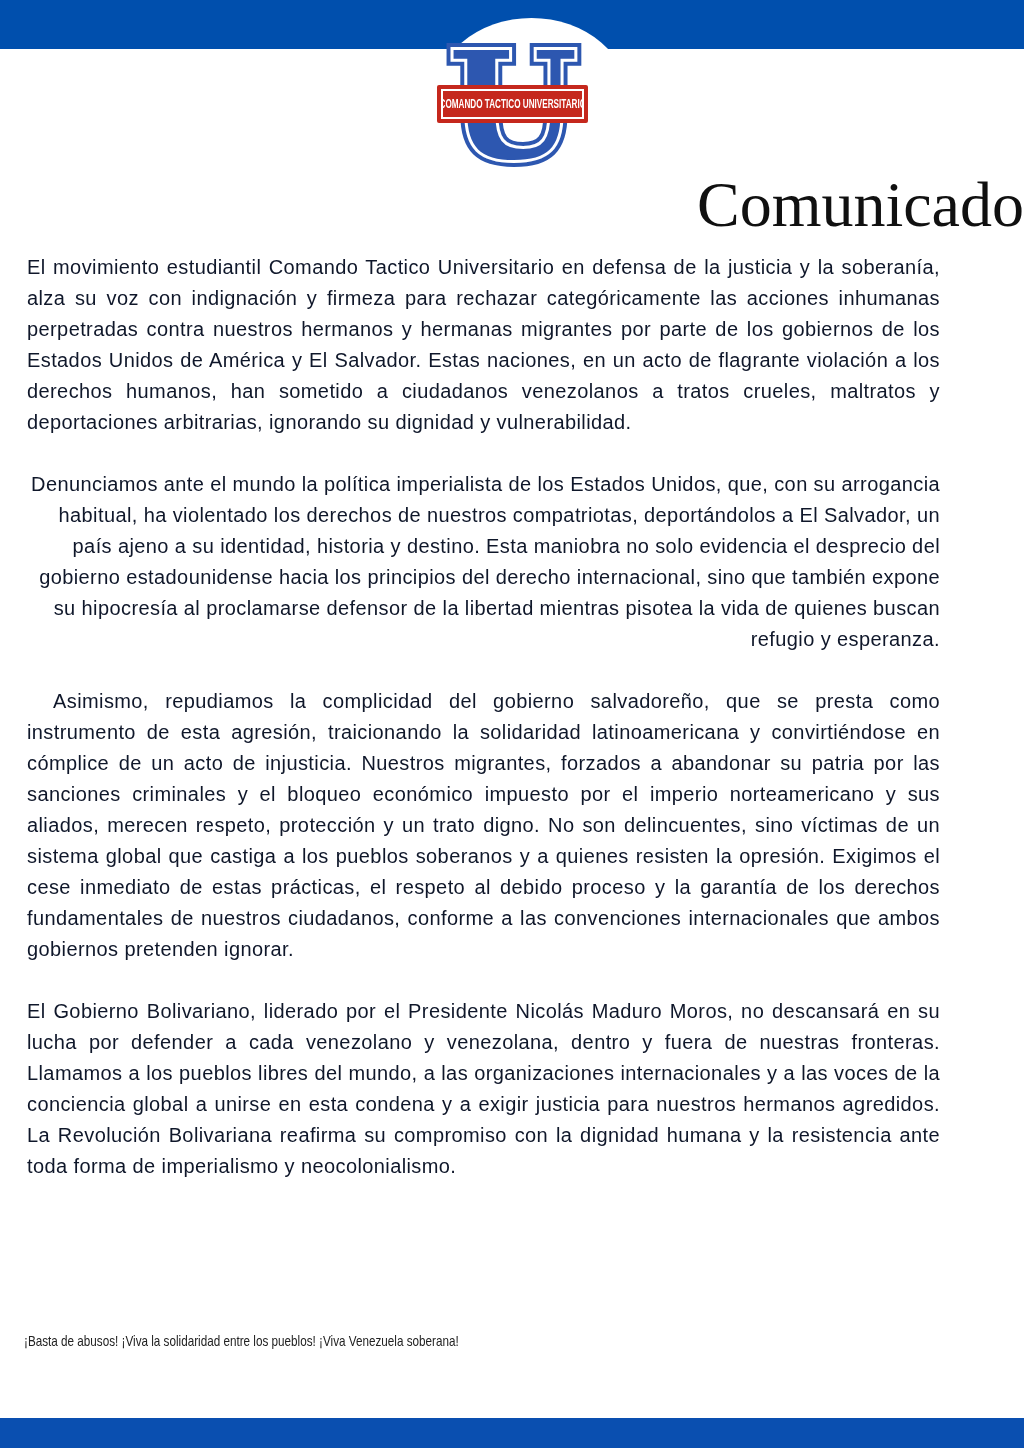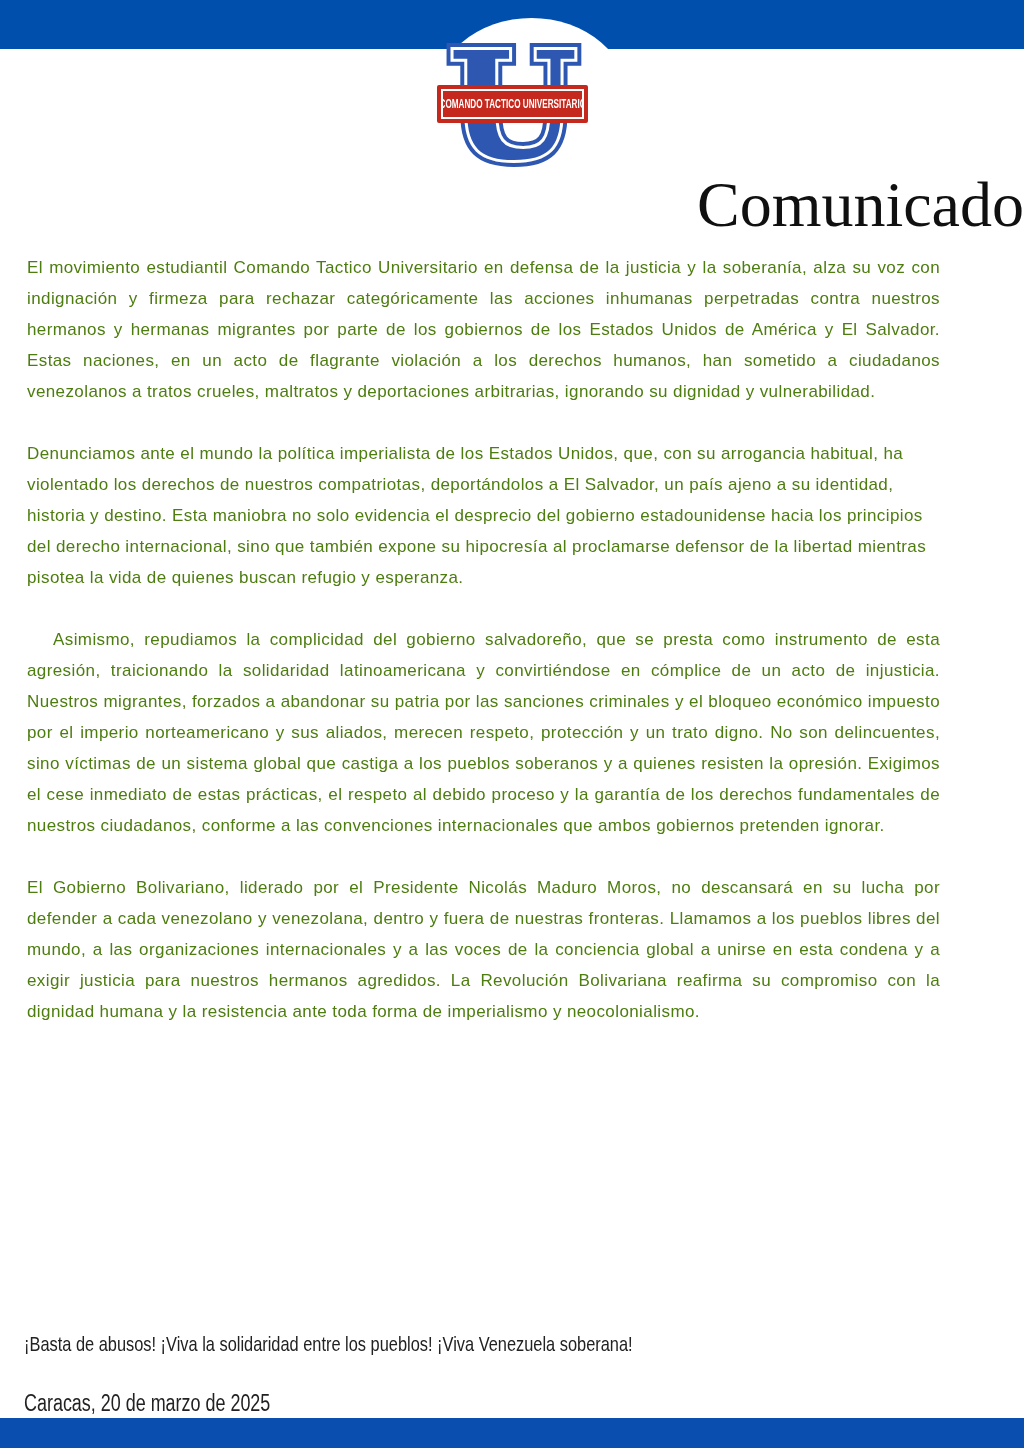--- a/index.html
+++ b/index.html
@@ -65,36 +65,36 @@
     font-family: "Liberation Serif", serif;
     font-size: 64px;
     line-height: 66px;
     color: #101010;
   }
 
   
   .body-text {
     position: absolute; left: 27px; top: 252px;
     width: 913px;
-    color: #4d7c0f;
-    font-size: 17px;
+    color: #0f172a;
+    font-size: 20px;
     line-height: 31px;
     letter-spacing: 0.4px;
   }
   .body-text p { margin: 0 0 31px 0; }
   .p-justify { text-align: justify; }
-  .p-right   { }
+  .p-right   { text-align: right; }
   .p-indent  { text-indent: 26px; }
 
   
   .slogan {
     position: absolute; left: 24px; top: 1332px;
     width: 990px;
     color: #222222;
-    font-size: 21px;
+    font-size: 15px;
     white-space: nowrap;
   }
   .dateline {
     position: absolute; left: 24px; top: 1390px;
     width: 990px;
     color: #222222;
     font-size: 23px;
     white-space: nowrap;
   }
   .condensed {
@@ -129,19 +129,16 @@
     <p class="p-justify">El movimiento estudiantil Comando Tactico Universitario en defensa de la justicia y la soberanía, alza su voz con indignación y firmeza para rechazar categóricamente las acciones inhumanas perpetradas contra nuestros hermanos y hermanas migrantes por parte de los gobiernos de los Estados Unidos de América y El Salvador. Estas naciones, en un acto de flagrante violación a los derechos humanos, han sometido a ciudadanos venezolanos a tratos crueles, maltratos y deportaciones arbitrarias, ignorando su dignidad y vulnerabilidad.</p>
     <p class="p-right">Denunciamos ante el mundo la política imperialista de los Estados Unidos, que, con su arrogancia habitual, ha violentado los derechos de nuestros compatriotas, deportándolos a El Salvador, un país ajeno a su identidad, historia y destino. Esta maniobra no solo evidencia el desprecio del gobierno estadounidense hacia los principios del derecho internacional, sino que también expone su hipocresía al proclamarse defensor de la libertad mientras pisotea la vida de quienes buscan refugio y esperanza.</p>
     <p class="p-justify p-indent">Asimismo, repudiamos la complicidad del gobierno salvadoreño, que se presta como instrumento de esta agresión, traicionando la solidaridad latinoamericana y convirtiéndose en cómplice de un acto de injusticia. Nuestros migrantes, forzados a abandonar su patria por las sanciones criminales y el bloqueo económico impuesto por el imperio norteamericano y sus aliados, merecen respeto, protección y un trato digno. No son delincuentes, sino víctimas de un sistema global que castiga a los pueblos soberanos y a quienes resisten la opresión. Exigimos el cese inmediato de estas prácticas, el respeto al debido proceso y la garantía de los derechos fundamentales de nuestros ciudadanos, conforme a las convenciones internacionales que ambos gobiernos pretenden ignorar.</p>
     <p class="p-justify">El Gobierno Bolivariano, liderado por el Presidente Nicolás Maduro Moros, no descansará en su lucha por defender a cada venezolano y venezolana, dentro y fuera de nuestras fronteras. Llamamos a los pueblos libres del mundo, a las organizaciones internacionales y a las voces de la conciencia global a unirse en esta condena y a exigir justicia para nuestros hermanos agredidos. La Revolución Bolivariana reafirma su compromiso con la dignidad humana y la resistencia ante toda forma de imperialismo y neocolonialismo.</p>
   </div>
 
   <div class="slogan">
     <span class="condensed">¡Basta de abusos! ¡Viva la solidaridad entre los pueblos! ¡Viva Venezuela soberana!</span>
   </div>
 
-  <div class="dateline">
-    <span class="condensed">Caracas, 20 de marzo de 2025</span>
-  </div>
 
   <div class="bottom-bar"></div>
 
 </div>
 
 </body></html>

